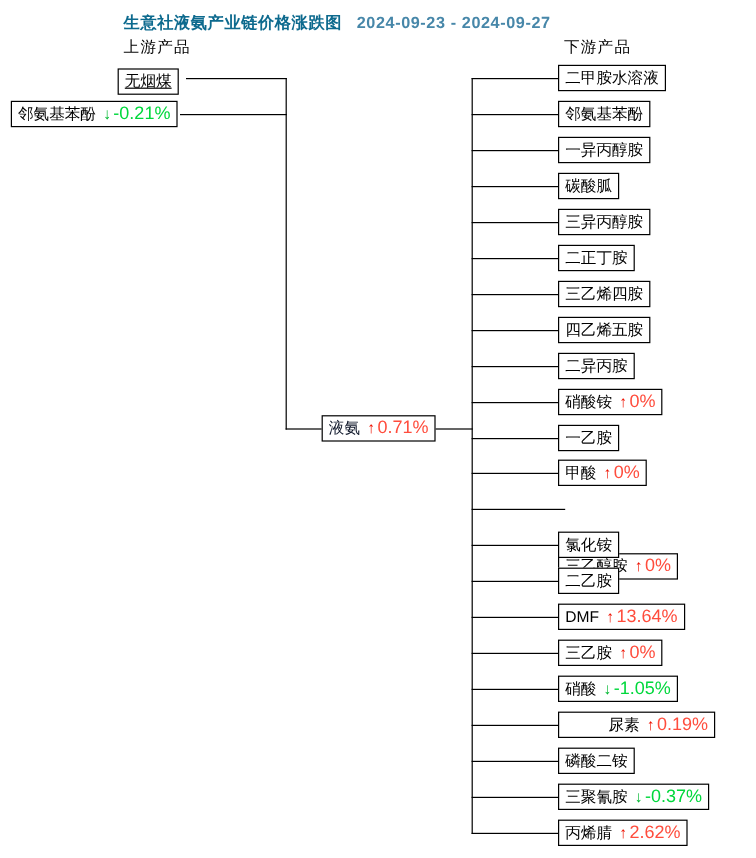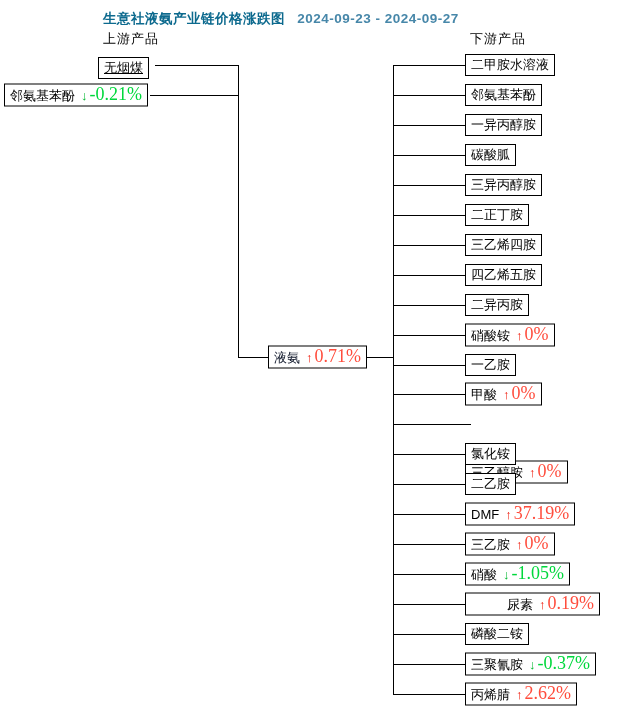--- a/index.html
+++ b/index.html
@@ -10,21 +10,21 @@
   .title-row{position:absolute;left:103px;top:10px;font-size:13.5px;font-weight:bold;white-space:nowrap;letter-spacing:0.5px;}
   .hdr{position:absolute;font-size:13px;color:#000;white-space:nowrap;letter-spacing:1px;}
   #hdr-up{left:103px;top:30px;}
   #hdr-down{left:470px;top:30px;}
   .node{
     position:absolute;transform:translateY(-50%);
     border:1px solid #000;background:#fff;z-index:2;
     padding:2px 5px 3px 5px;font-size:13px;line-height:15px;white-space:nowrap;color:#000;
   }
   .node .arrow{margin-left:6px;font-size:13px;}
-  .node .pct{margin-left:2px;font-size:18px;font-family:Liberation Serif, serif;}
+  .node .pct{margin-left:2px;font-size:15px;}
   .line{position:absolute;background:#000;z-index:1;}
 </style>
 </head>
 <body>
 
 <div id="canvas">
   <div class="title-row">
     <span id="page-title" style="color: rgb(13, 106, 142);">生意社液氨产业链价格涨跌图</span>
     <span id="title-date" style="margin-left: 8px; color: rgb(71, 135, 169);">2024-09-23 - 2024-09-27</span>
   </div>
@@ -72,21 +72,21 @@
       <div class="node" style="left: 465px; top: 215px;"><span class="lbl">二正丁胺</span></div>
       <div class="node" style="left: 465px; top: 245px;"><span class="lbl">三乙烯四胺</span></div>
       <div class="node" style="left: 465px; top: 275px;"><span class="lbl">四乙烯五胺</span></div>
       <div class="node" style="left: 465px; top: 305px;"><span class="lbl">二异丙胺</span></div>
       <div class="node" style="left: 465px; top: 335px;"><span class="lbl">硝酸铵</span><span class="arrow" style="color: rgb(238, 17, 0);">↑</span><span class="pct" style="color: rgb(255, 77, 61);">0%</span></div>
       <div class="node" style="left: 465px; top: 365px;"><span class="lbl">一乙胺</span></div>
       <div class="node" style="left: 465px; top: 394px;"><span class="lbl">甲酸</span><span class="arrow" style="color: rgb(238, 17, 0);">↑</span><span class="pct" style="color: rgb(255, 77, 61);">0%</span></div>
       <div class="node" style="left: 465px; top: 436px; margin-top: 36px;"><span class="lbl">三乙醇胺</span><span class="arrow" style="color: rgb(238, 17, 0);">↑</span><span class="pct" style="color: rgb(255, 77, 61);">0%</span></div>
       <div class="node" style="left: 465px; top: 454px;"><span class="lbl">氯化铵</span></div>
       <div class="node" style="left: 465px; top: 484px;"><span class="lbl">二乙胺</span></div>
-      <div class="node" style="left: 465px; top: 514px;"><span class="lbl">DMF</span><span class="arrow" style="color: rgb(238, 17, 0);">↑</span><span class="pct" style="color: rgb(255, 77, 61);">37.19%</span></div>
+      <div class="node" style="left: 465px; top: 514px;"><span class="lbl">DMF</span><span class="arrow" style="color: rgb(238, 17, 0);">↑</span><span class="pct" style="color: rgb(255, 77, 61);">13.64%</span></div>
       <div class="node" style="left: 465px; top: 544px;"><span class="lbl">三乙胺</span><span class="arrow" style="color: rgb(238, 17, 0);">↑</span><span class="pct" style="color: rgb(255, 77, 61);">0%</span></div>
       <div class="node" style="left: 465px; top: 574px;"><span class="lbl">硝酸</span><span class="arrow" style="color: rgb(0, 184, 48);">↓</span><span class="pct" style="color: rgb(0, 216, 60);">-1.05%</span></div>
       <div class="node" style="left: 465px; top: 604px; padding-left: 41px;"><span class="lbl">尿素</span><span class="arrow" style="color: rgb(238, 17, 0);">↑</span><span class="pct" style="color: rgb(255, 77, 61);">0.19%</span></div>
       <div class="node" style="left: 465px; top: 634px;"><span class="lbl">磷酸二铵</span></div>
       <div class="node" style="left: 465px; top: 664px;"><span class="lbl">三聚氰胺</span><span class="arrow" style="color: rgb(0, 184, 48);">↓</span><span class="pct" style="color: rgb(0, 216, 60);">-0.37%</span></div>
       <div class="node" style="left: 465px; top: 694px;"><span class="lbl">丙烯腈</span><span class="arrow" style="color: rgb(238, 17, 0);">↑</span><span class="pct" style="color: rgb(255, 77, 61);">2.62%</span></div>
     </div>
 </div>
 
 </body></html>

